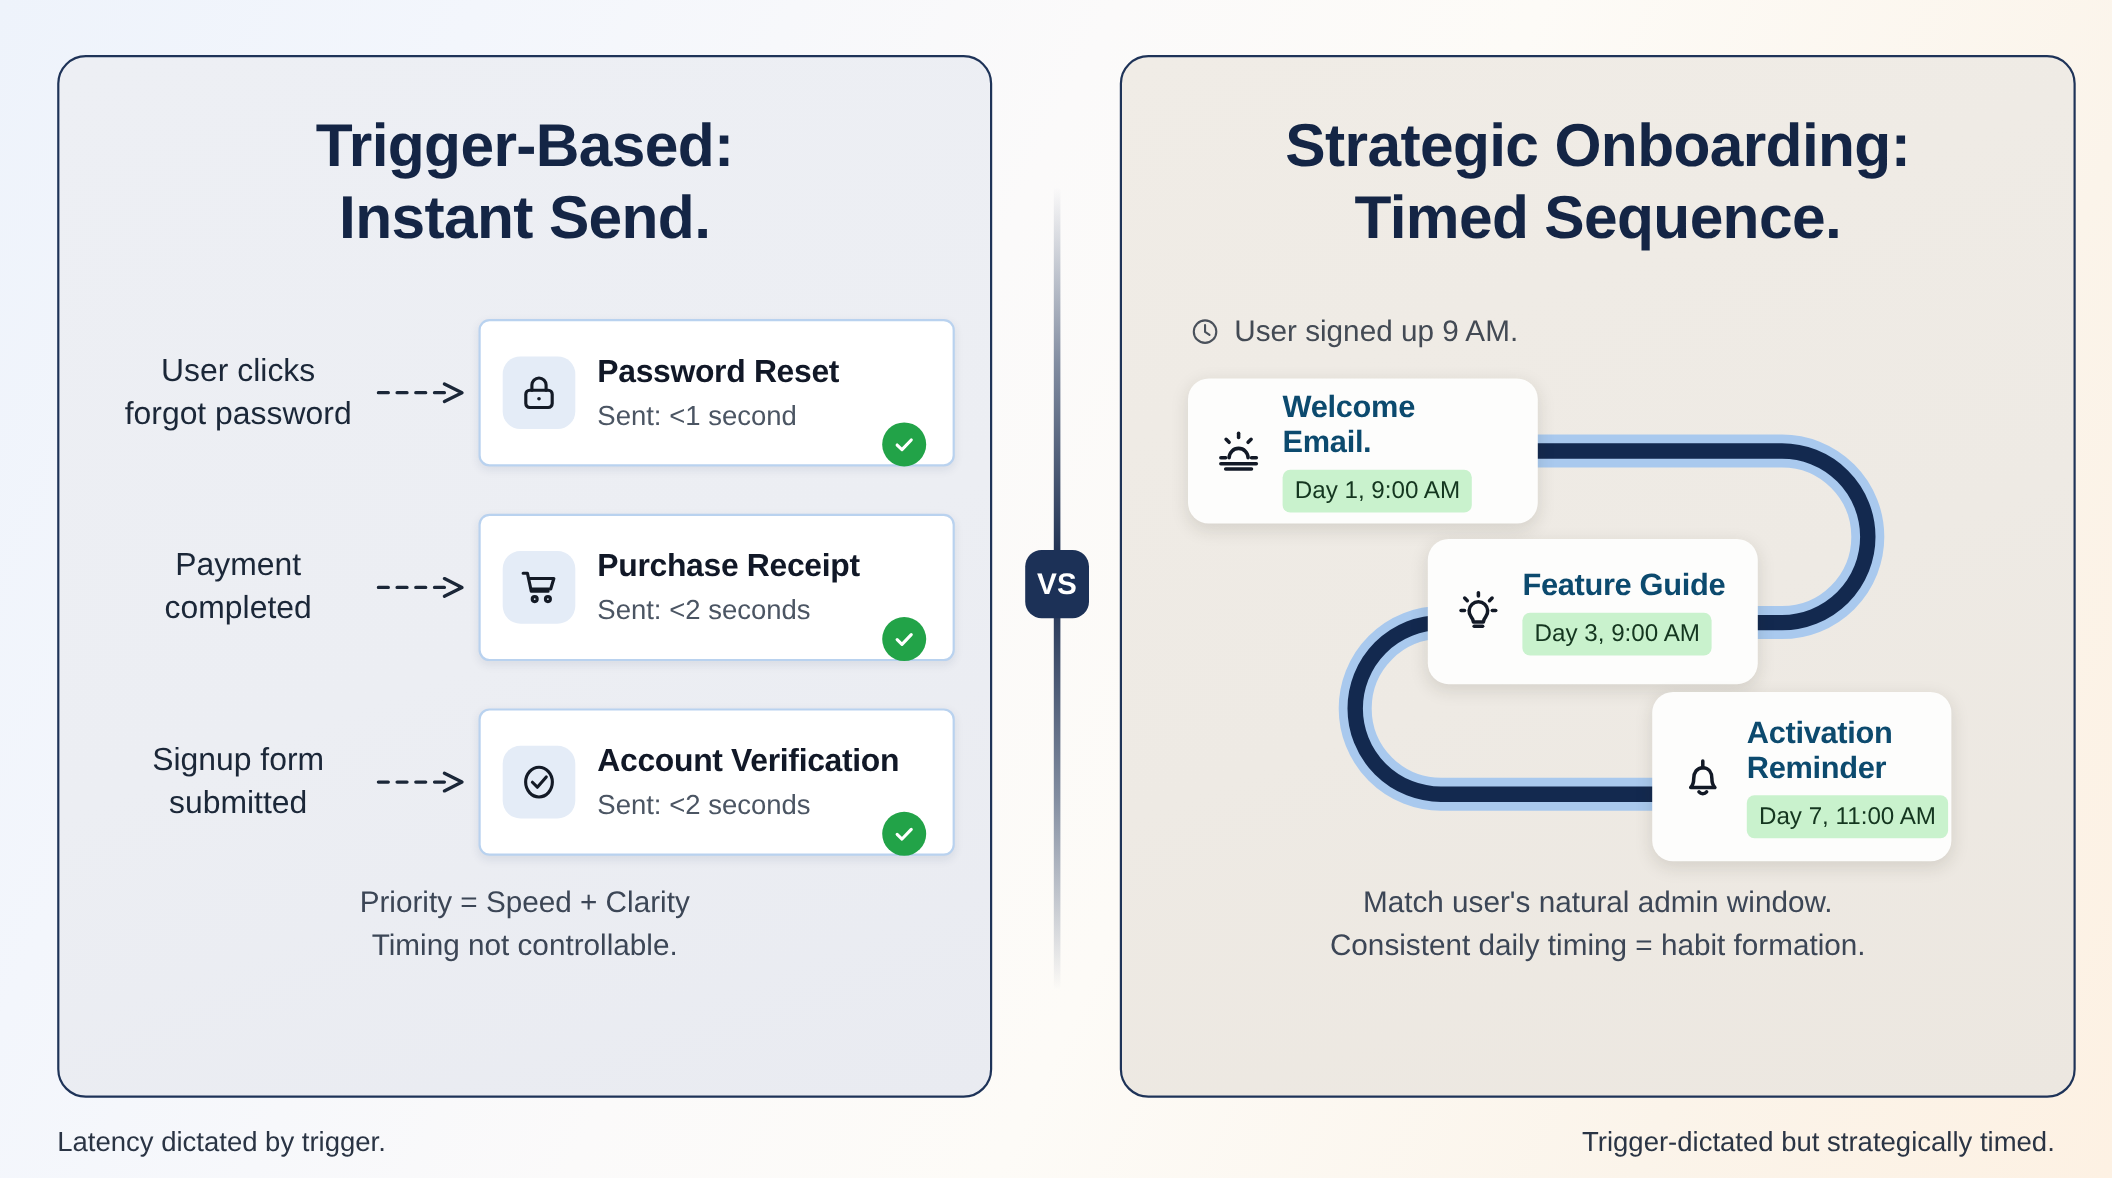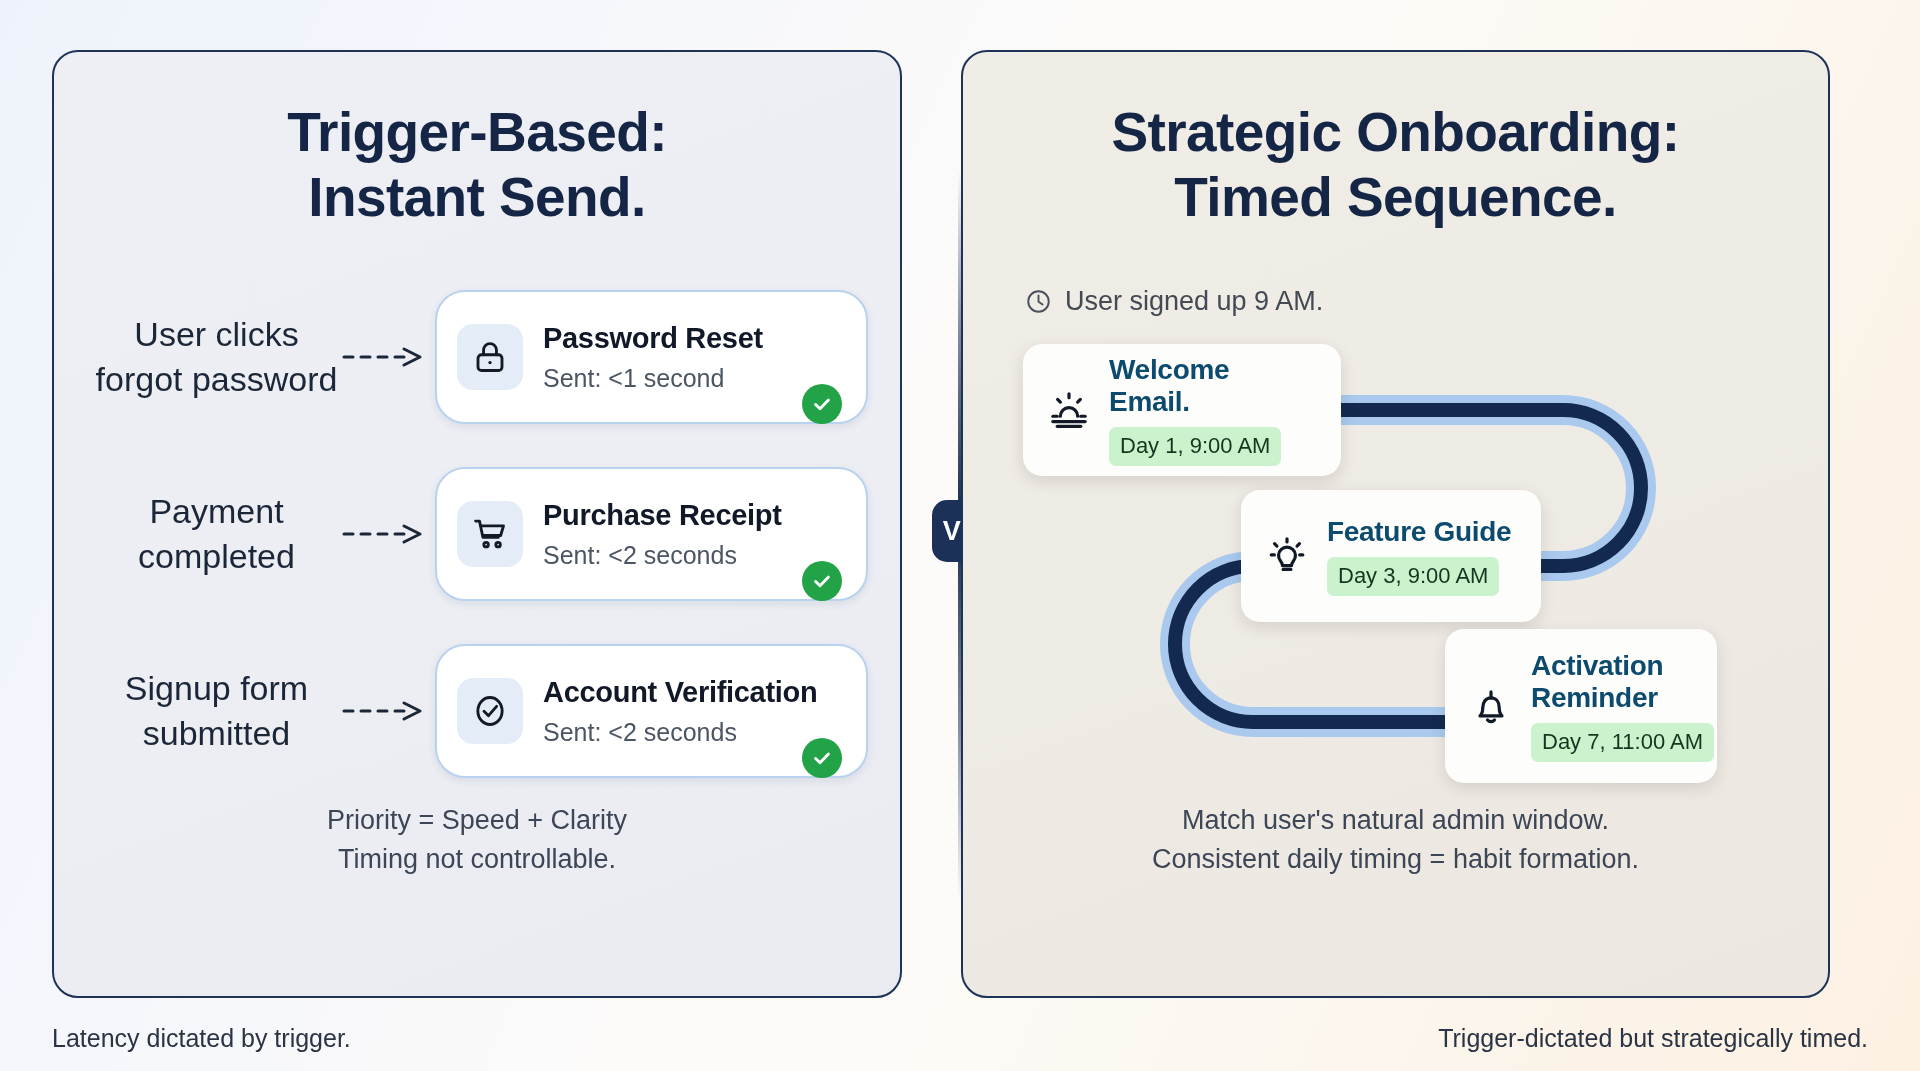--- a/index.html
+++ b/index.html
@@ -38,21 +38,21 @@
     height: 948px;
   }
 
   .panel-left {
     left: 52px;
     width: 850px;
     background: linear-gradient(160deg, #edeff4 0%, #eceef3 55%, #e9ebf1 100%);
   }
 
   .panel-right {
-    left: 961px;
+    left: 1018px;
     width: 869px;
     background: linear-gradient(160deg, #f0ece6 0%, #eeeae4 55%, #ece7e0 100%);
     padding-left: 32px;
   }
 
   .panel-title {
     position: absolute;
     left: 0;
     right: 0;
     text-align: center;
@@ -90,40 +90,40 @@
     align-items: center;
   }
   .trigger-row.r1 { top: 235px; }
   .trigger-row.r2 { top: 412px; }
   .trigger-row.r3 { top: 589px; }
 
   .trigger-label {
     width: 245px;
     text-align: center;
     color: #1b2738;
-    font-size: 34px;
+    font-size: 29px;
     line-height: 1.33;
     flex: none;
   }
   .trigger-label .ln { display: block; }
 
   .dashed-arrow {
     width: 96px;
     flex: none;
     display: flex;
     align-items: center;
     justify-content: center;
   }
 
   .event-card {
     flex: 1;
     height: 134px;
     background: #ffffff;
     border: 2px solid #b9d2ef;
-    border-radius: 30px;
+    border-radius: 10px;
     box-shadow: 0 3px 9px rgba(25,45,85,0.09);
     display: flex;
     align-items: center;
     padding: 0 24px 0 20px;
     position: relative;
   }
 
   .icon-tile {
     width: 66px;
     height: 66px;

